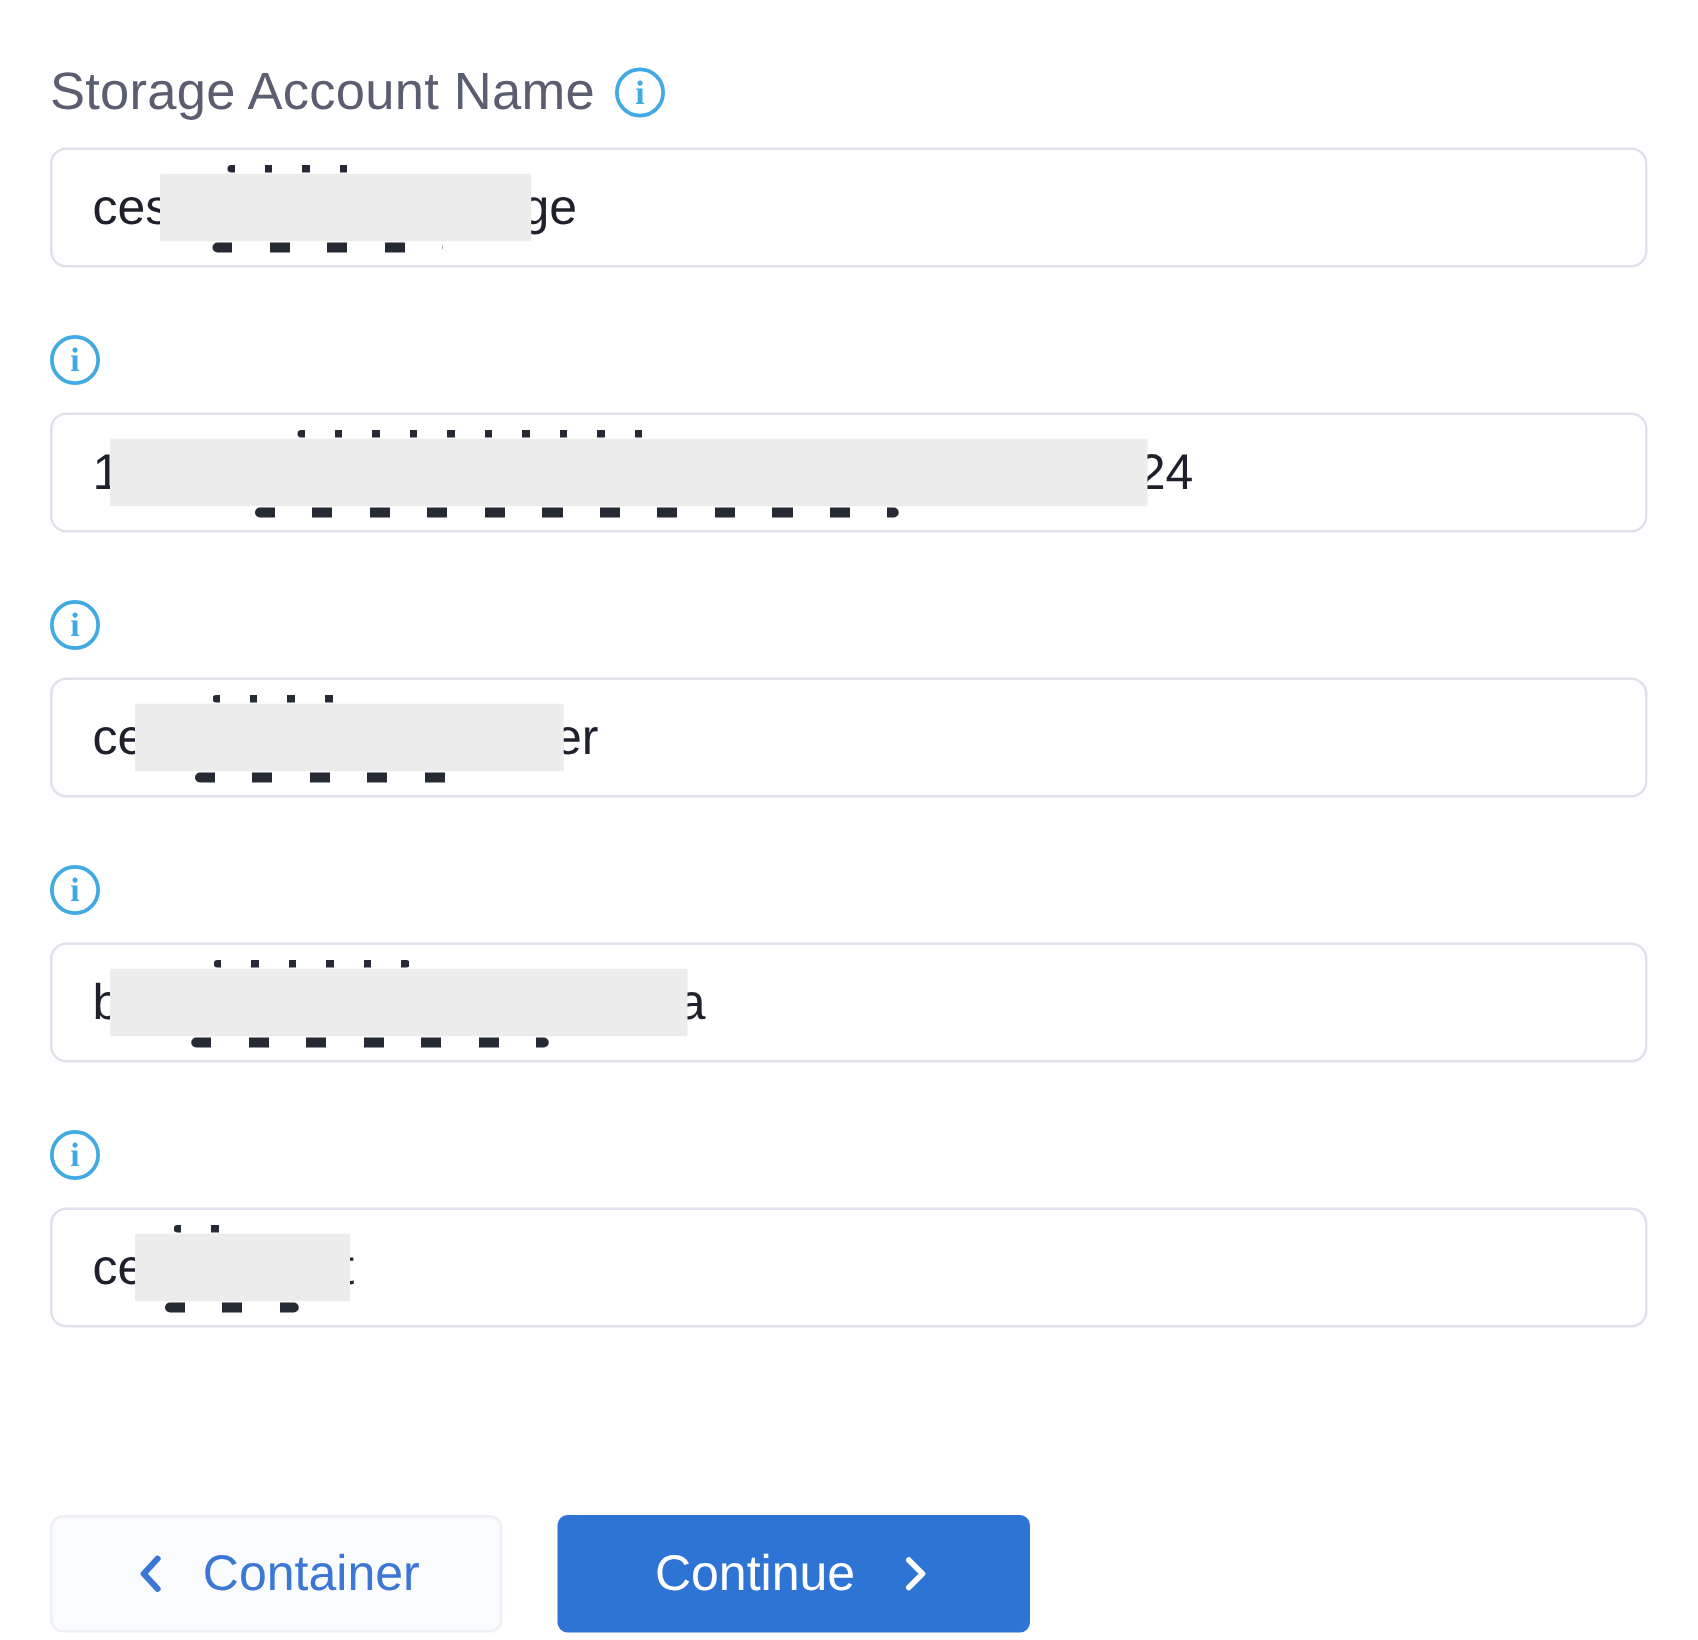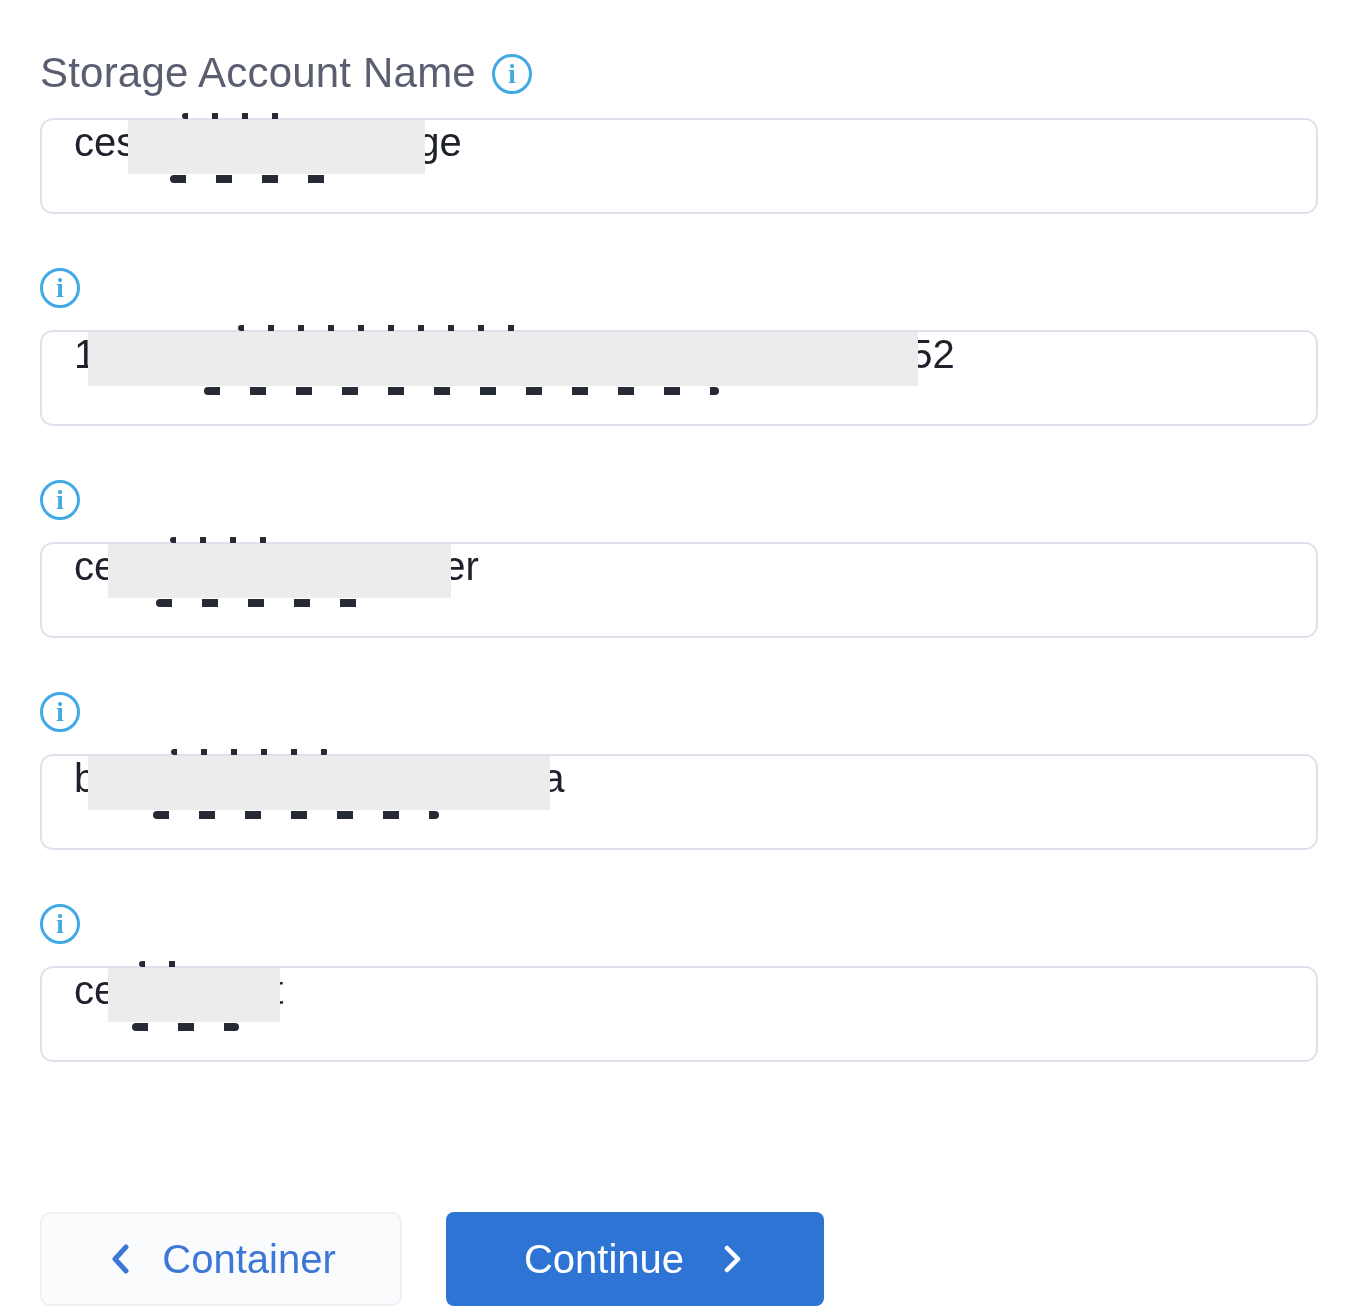--- a/index.html
+++ b/index.html
@@ -10,21 +10,21 @@
   .field { margin-bottom: 52px; }
   .field-label-row { display: flex; align-items: center; gap: 16px; margin-bottom: 22px; }
   .field-label { font-size: 42px; line-height: 1.1; color: #5a5e70; letter-spacing: 0.2px; }
   .info-icon { width: 40px; height: 40px; border: 3px solid #41a9e4; border-radius: 50%;
                color: #41a9e4; display: inline-flex; align-items: center; justify-content: center;
                font-size: 27px; font-weight: 600; flex: 0 0 auto; margin-top: 2px;
                font-family: "Liberation Serif", serif; }
 
   .text-input { width: 1278px; height: 96px; background: #ffffff;
                 border: 2px solid #e0e1ed; border-radius: 13px;
-                display: flex; align-items: flex-start; padding: 0 32px;
+                display: flex; align-items: center; padding: 0 32px;
                 font-size: 40px; color: #1e212b; cursor: text; }
   .val-prefix, .val-suffix { position: relative; z-index: 0; white-space: pre; }
 
   .redact { position: relative; z-index: 2; display: inline-block; height: 54px;
             background: #ececec; margin: 0 -8px; border-radius: 1px; }
   
   .redact::before { content: ""; position: absolute; top: -7px; left: 18%; width: 34%; height: 6px;
                     background: repeating-linear-gradient(90deg, #262a34 0 6px, transparent 6px 30px);
                     border-radius: 3px; }
   .redact::after  { content: ""; position: absolute; bottom: -9px; left: 14%; width: 62%; height: 8px;
@@ -66,21 +66,21 @@
       </div>
     </div>
 
     <div class="field">
       <div class="field-label-row">
         <span class="info-icon">i</span>
       </div>
       <div class="text-input">
         <span class="val-prefix">1</span>
         <span class="redact"></span>
-        <span class="val-suffix">52</span>
+        <span class="val-suffix">24</span>
       </div>
     </div>
 
     <div class="field">
       <div class="field-label-row">
         <span class="info-icon">i</span>
       </div>
       <div class="text-input">
         <span class="val-prefix">ce</span>
         <span class="redact"></span>

